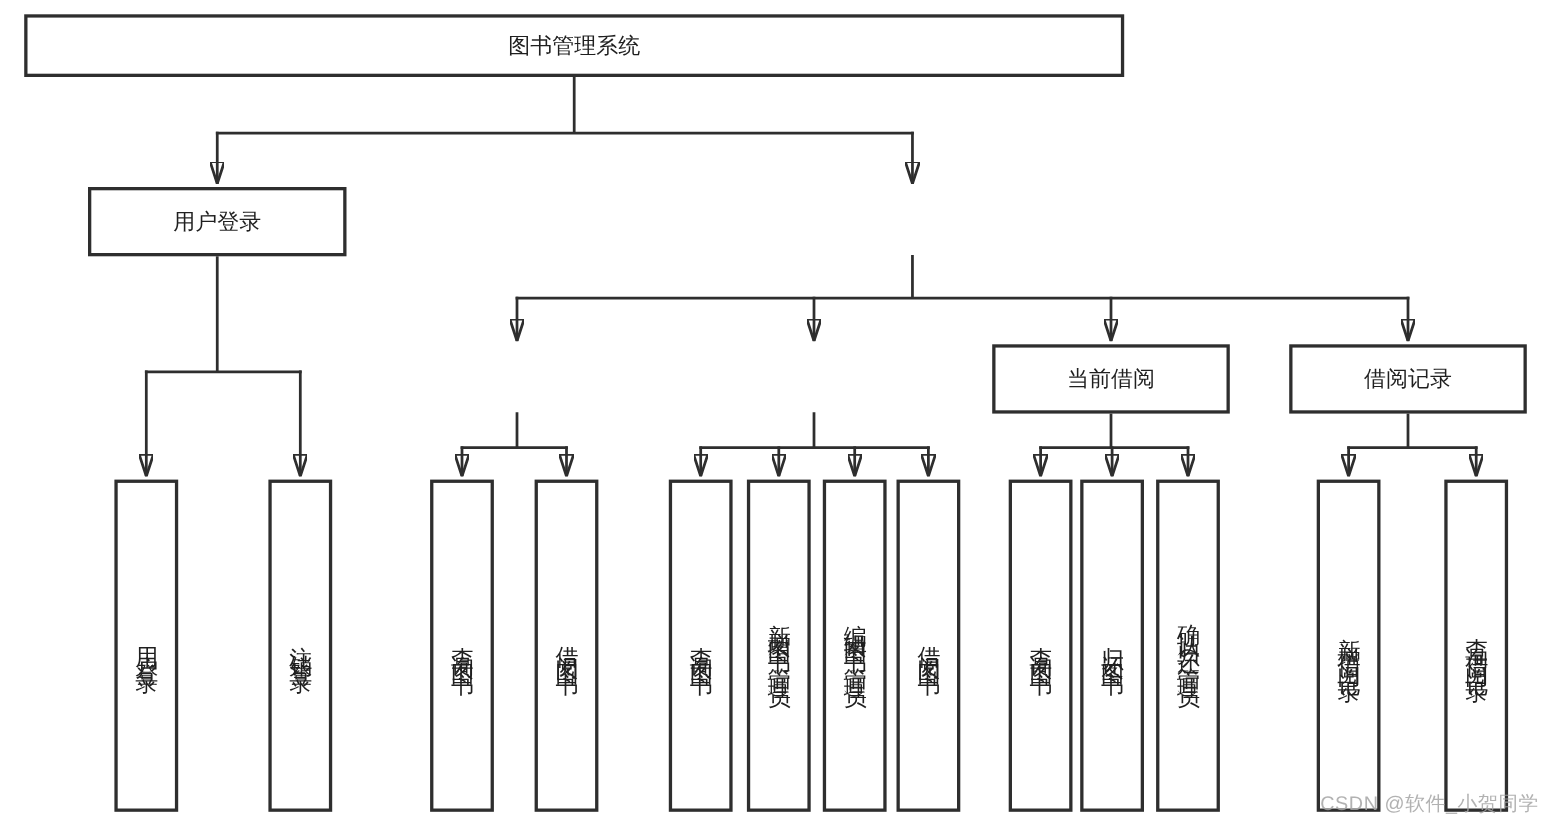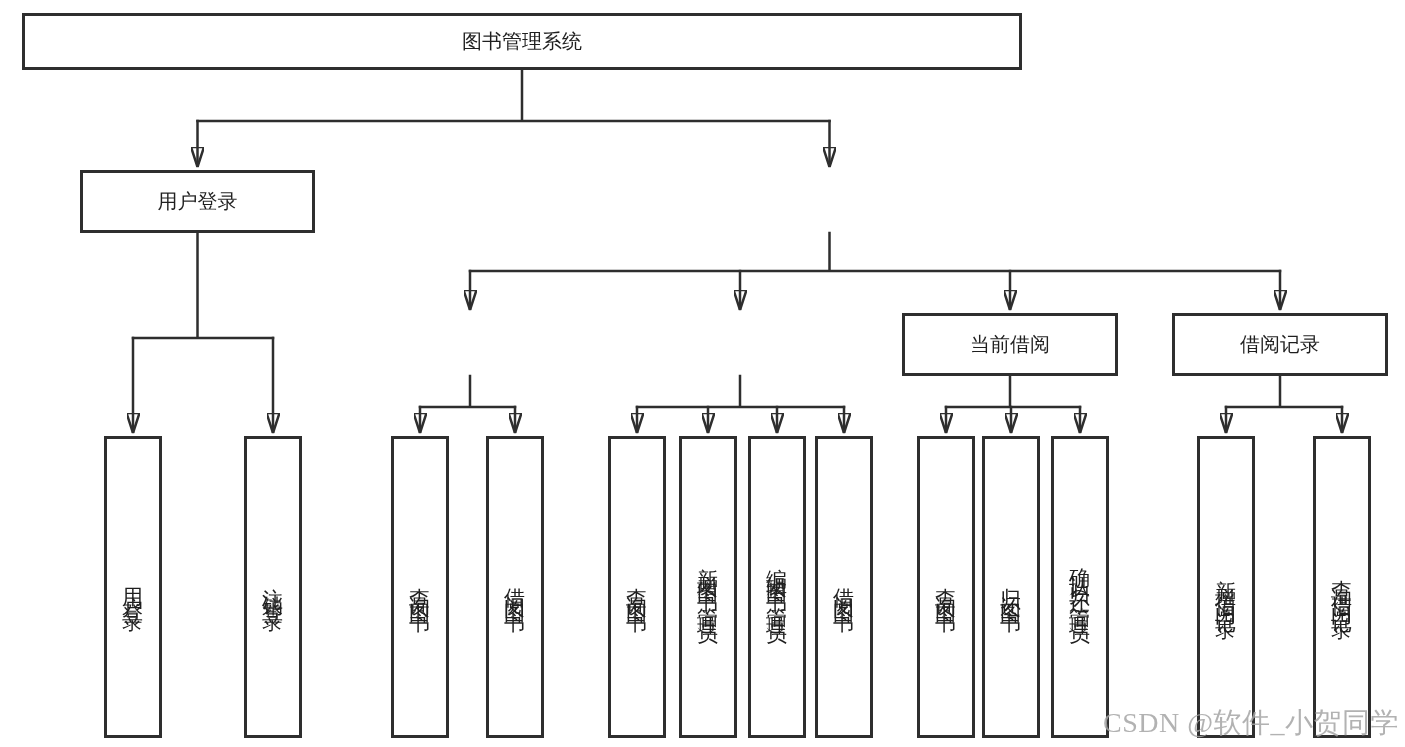--- a/index.html
+++ b/index.html
@@ -39,24 +39,23 @@
     font-size: 21px;
     letter-spacing: 8px;
     line-height: 1;
     white-space: nowrap;
   }
   .watermark {
     position: absolute;
     right: 6px;
     bottom: 5px;
     z-index: 3;
-    font-size: 28px;
+    font-size: 18px;
     color: rgba(165,165,165,0.85);
     letter-spacing: 0.5px;
-    font-family: Liberation Serif, serif;
   }
 </style>
 </head>
 <body>
 
 <div id="stage">
 
   <svg class="connectors" viewBox="0 0 1405 747" xmlns="http://www.w3.org/2000/svg">
     <defs>
       <marker id="arw" markerUnits="userSpaceOnUse" viewBox="0 0 20 13" markerWidth="20" markerHeight="13" refX="19" refY="6.5" orient="auto">

